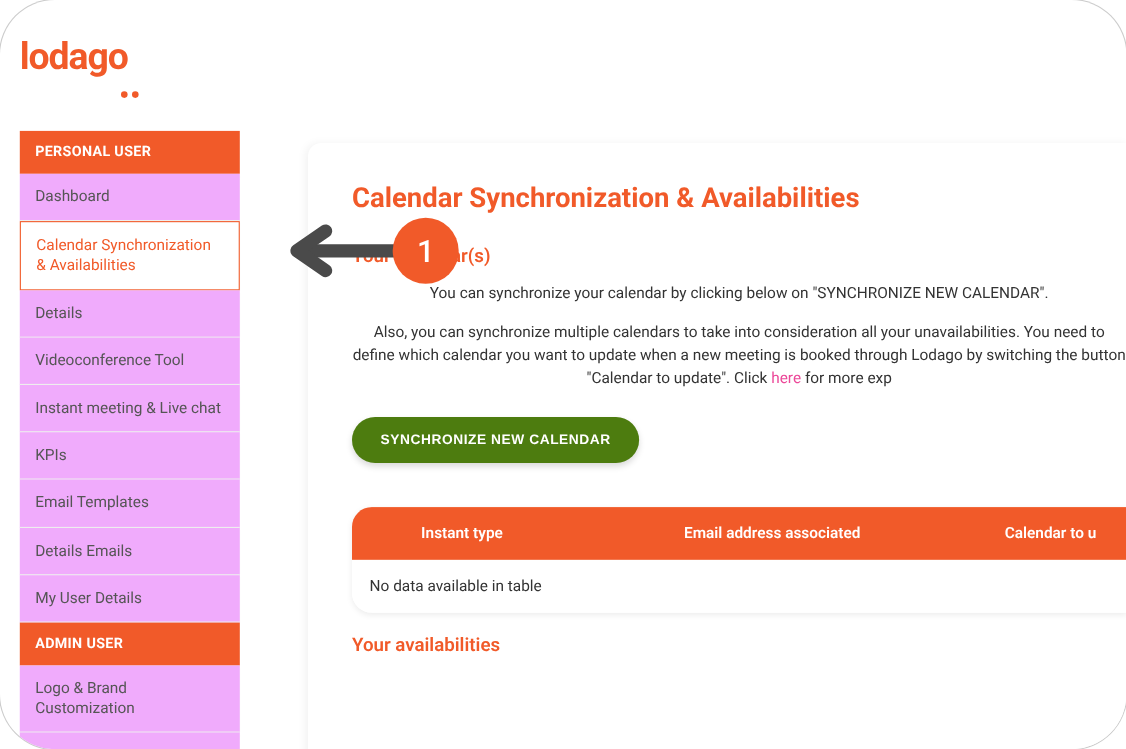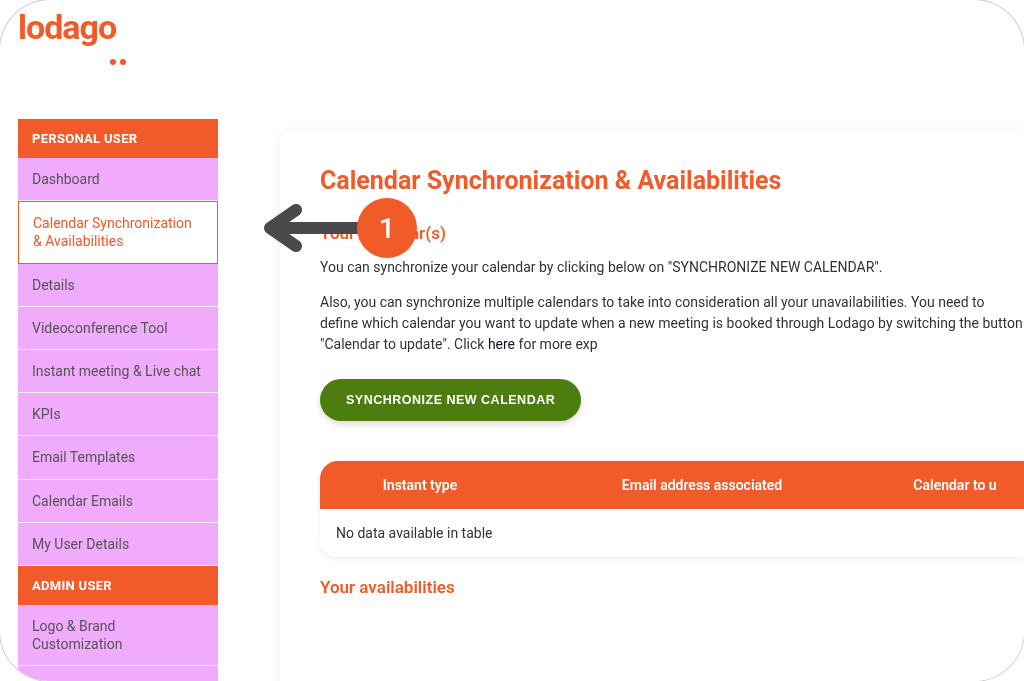--- a/index.html
+++ b/index.html
@@ -14,21 +14,21 @@
     .viewport {
       width: 1024px;
       height: 681px;
       border-radius: 50px;
       overflow: hidden;
       position: relative;
       box-shadow: 0 0 0 1px #ccc;
     }
     .logo {
       position: absolute;
-      top: 7px;
+      top: 32px;
       left: 18px;
       font-size: 34px;
       font-weight: 700;
       color: #f15a29;
       letter-spacing: -1px;
     }
     .logo .dot1 { display:inline-block; width:6px; height:6px; background:#f15a29; border-radius:50%; position:relative; top:26px; left:-6px; }
     .logo .dot2 { display:inline-block; width:6px; height:6px; background:#f15a29; border-radius:50%; position:relative; top:26px; left:-2px; }
     .sidebar {
       position: absolute;
@@ -80,22 +80,23 @@
       color: #f15a29;
       font-size: 17px;
       font-weight: 600;
       margin-bottom: 14px;
     }
     .body-text {
       color: #333;
       font-size: 14px;
       line-height: 1.5;
       margin-bottom: 14px;
-    }
-    .link-text { color: #0f172a; }
+      text-align: center;
+    }
+    .link-text { color: #ec4899; }
     .btn-primary {
       display: inline-block;
       background: #4d7c0f;
       color: #fff;
       font-weight: 700;
       font-size: 12.5px;
       letter-spacing: 0.5px;
       padding: 14px 26px;
       border-radius: 26px;
       border: none;
@@ -163,21 +164,21 @@
 
   <div class="sidebar">
     <div class="section-header">PERSONAL USER</div>
     <div class="nav-item">Dashboard</div>
     <div class="nav-item active">Calendar Synchronization &amp; Availabilities</div>
     <div class="nav-item">Details</div>
     <div class="nav-item">Videoconference Tool</div>
     <div class="nav-item">Instant meeting &amp; Live chat</div>
     <div class="nav-item">KPIs</div>
     <div class="nav-item">Email Templates</div>
-    <div class="nav-item">Calendar Emails</div>
+    <div class="nav-item">Details Emails</div>
     <div class="nav-item">My User Details</div>
 
     <div class="section-header">ADMIN USER</div>
     <div class="nav-item">Logo &amp; Brand Customization</div>
     <div class="nav-item">se Management &amp;</div>
   </div>
 
   <div class="content">
     <h1 class="page-title">Calendar Synchronization &amp; Availabilities</h1>
     <div class="subheading">Your calendar(s)</div>

